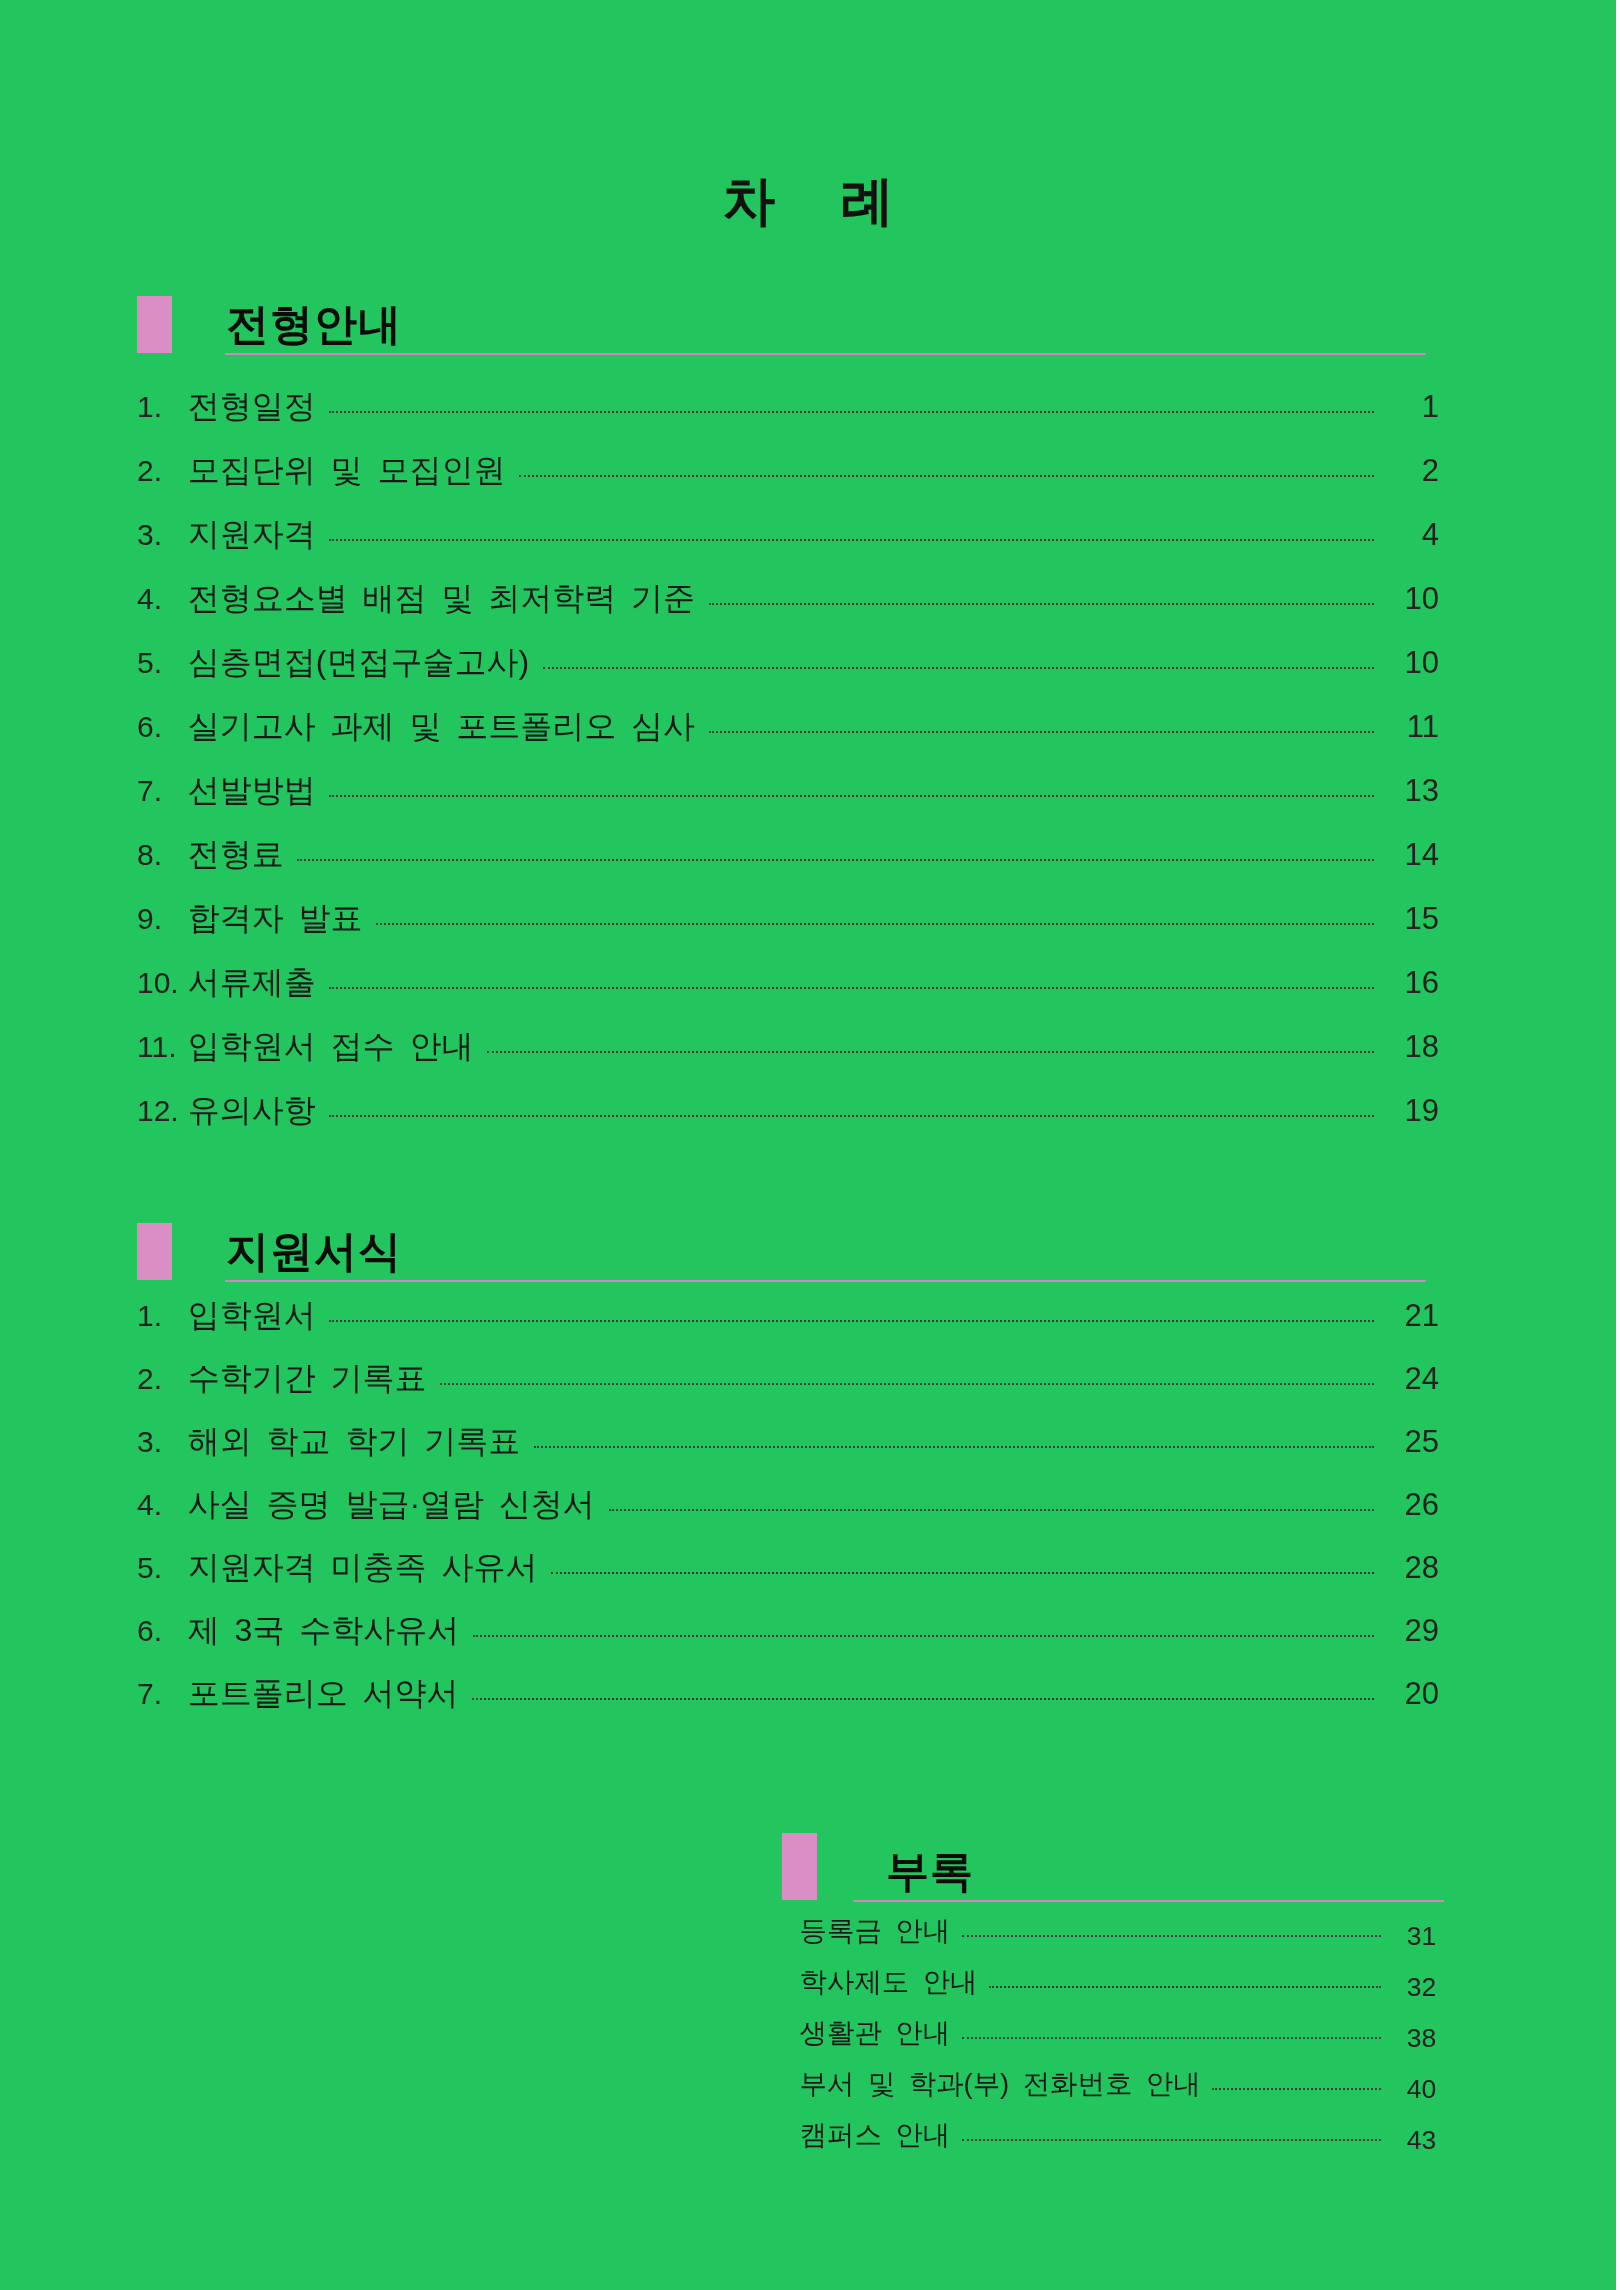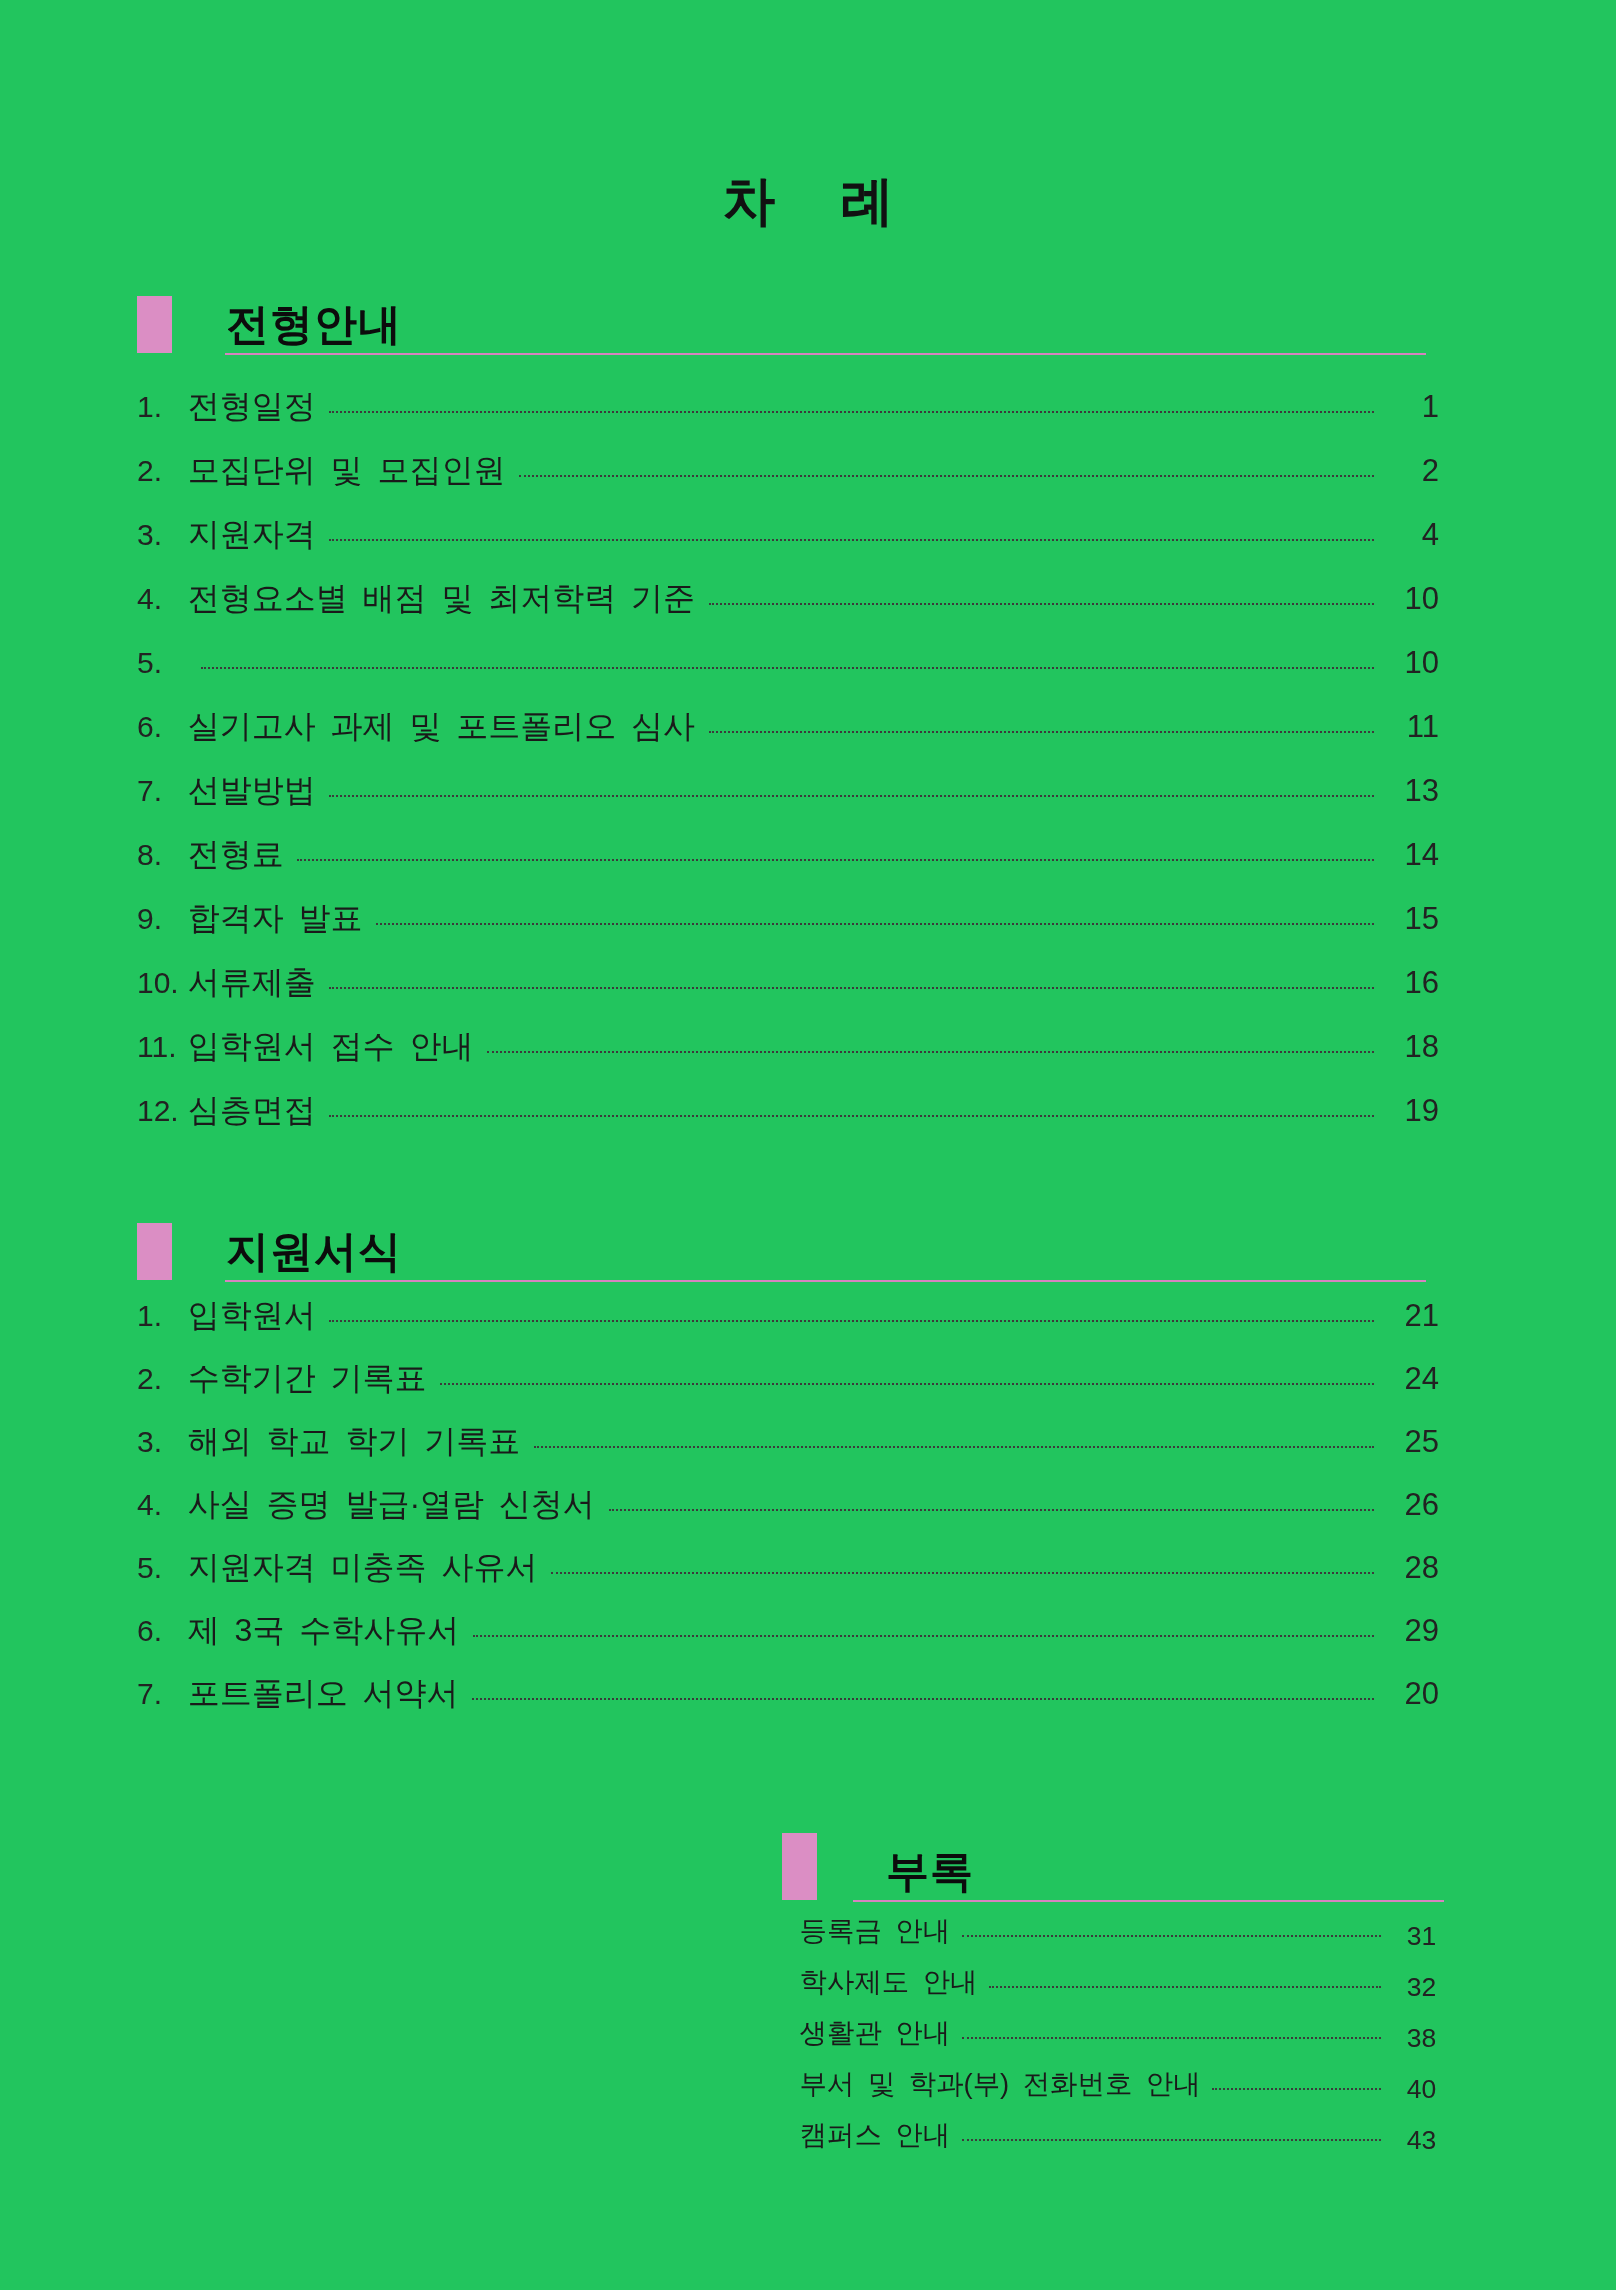--- a/index.html
+++ b/index.html
@@ -137,20 +137,21 @@
 
         <div class="toc-row">
           <span class="row-num">4.</span>
           <span class="row-label">전형요소별 배점 및 최저학력 기준</span>
           <span class="leader"></span>
           <span class="row-page">10</span>
         </div>
 
         <div class="toc-row">
           <span class="row-num">5.</span>
+          <span class="row-label">심층면접(면접구술고사)</span>
           <span class="leader"></span>
           <span class="row-page">10</span>
         </div>
 
         <div class="toc-row">
           <span class="row-num">6.</span>
           <span class="row-label">실기고사 과제 및 포트폴리오 심사</span>
           <span class="leader"></span>
           <span class="row-page">11</span>
         </div>
@@ -185,21 +186,21 @@
 
         <div class="toc-row">
           <span class="row-num">11.</span>
           <span class="row-label">입학원서 접수 안내</span>
           <span class="leader"></span>
           <span class="row-page">18</span>
         </div>
 
         <div class="toc-row">
           <span class="row-num">12.</span>
-          <span class="row-label">심층면접</span>
+          <span class="row-label">유의사항</span>
           <span class="leader"></span>
           <span class="row-page">19</span>
         </div>
       </div>
   </div>
 
   <div class="section section-2">
     <div class="sec-head">
       <span class="sec-bullet" style="background: rgb(219, 142, 196);"></span>
       <span class="sec-title">지원서식</span>

